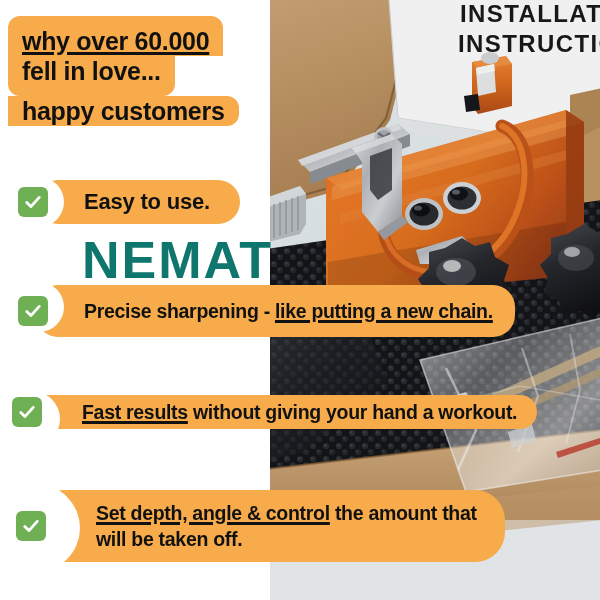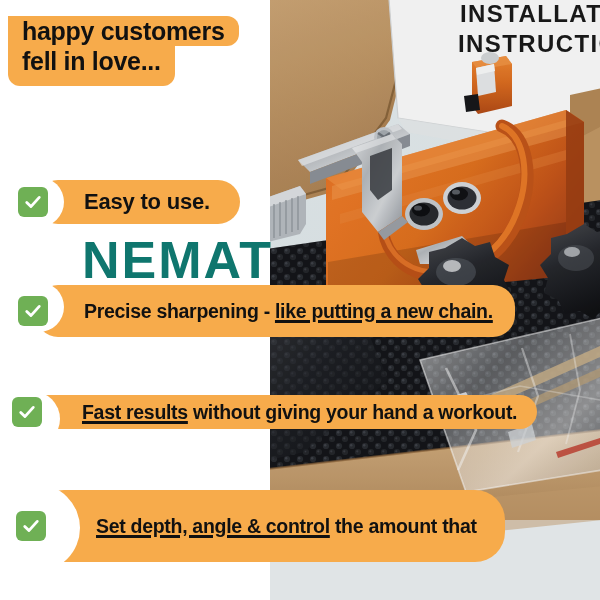--- a/index.html
+++ b/index.html
@@ -327,22 +327,25 @@
         <path d="M-10,336 L92,318 L118,380 L34,452 L-10,462 Z" fill="url(#pBubble)" opacity="0.35"></path>
 
         <rect x="0" y="0" width="330" height="600" fill="#000" opacity="0.05"></rect>
       </g>
     </svg>
   </div>
 
   <div class="watermark">NEMAT</div>
 
   <div class="headline">
+    <span class="hl-row r1">
+      <span class="hl-u">why over 60.000</span>
+    </span>
+    <span class="hl-row r3">fell in love...</span>
     <span class="hl-row r2">happy customers</span>
-    <span class="hl-row r3">fell in love...</span>
   </div>
 
   <div class="feature f1">
     <div class="chk">
       <svg viewBox="0 0 24 24">
         <path d="M4.5 12.5 L9.5 17.5 L19.5 6.5" fill="none" stroke="#ffffff" stroke-width="3.4" stroke-linecap="round" stroke-linejoin="round"></path>
       </svg>
     </div>
     <div class="pill">
       <span class="txt">Easy to use.</span>
@@ -373,17 +376,18 @@
 
   <div class="feature f4">
     <div class="chk">
       <svg viewBox="0 0 24 24">
         <path d="M4.5 12.5 L9.5 17.5 L19.5 6.5" fill="none" stroke="#ffffff" stroke-width="3.4" stroke-linecap="round" stroke-linejoin="round"></path>
       </svg>
     </div>
     <div class="pill">
       <span class="txt">
         <span class="line"><span class="u">Set depth, angle &amp; control</span><span> the amount that</span></span>
+        <span class="line">will be taken off.</span>
       </span>
     </div>
   </div>
 
 </div>
 
 </body></html>

